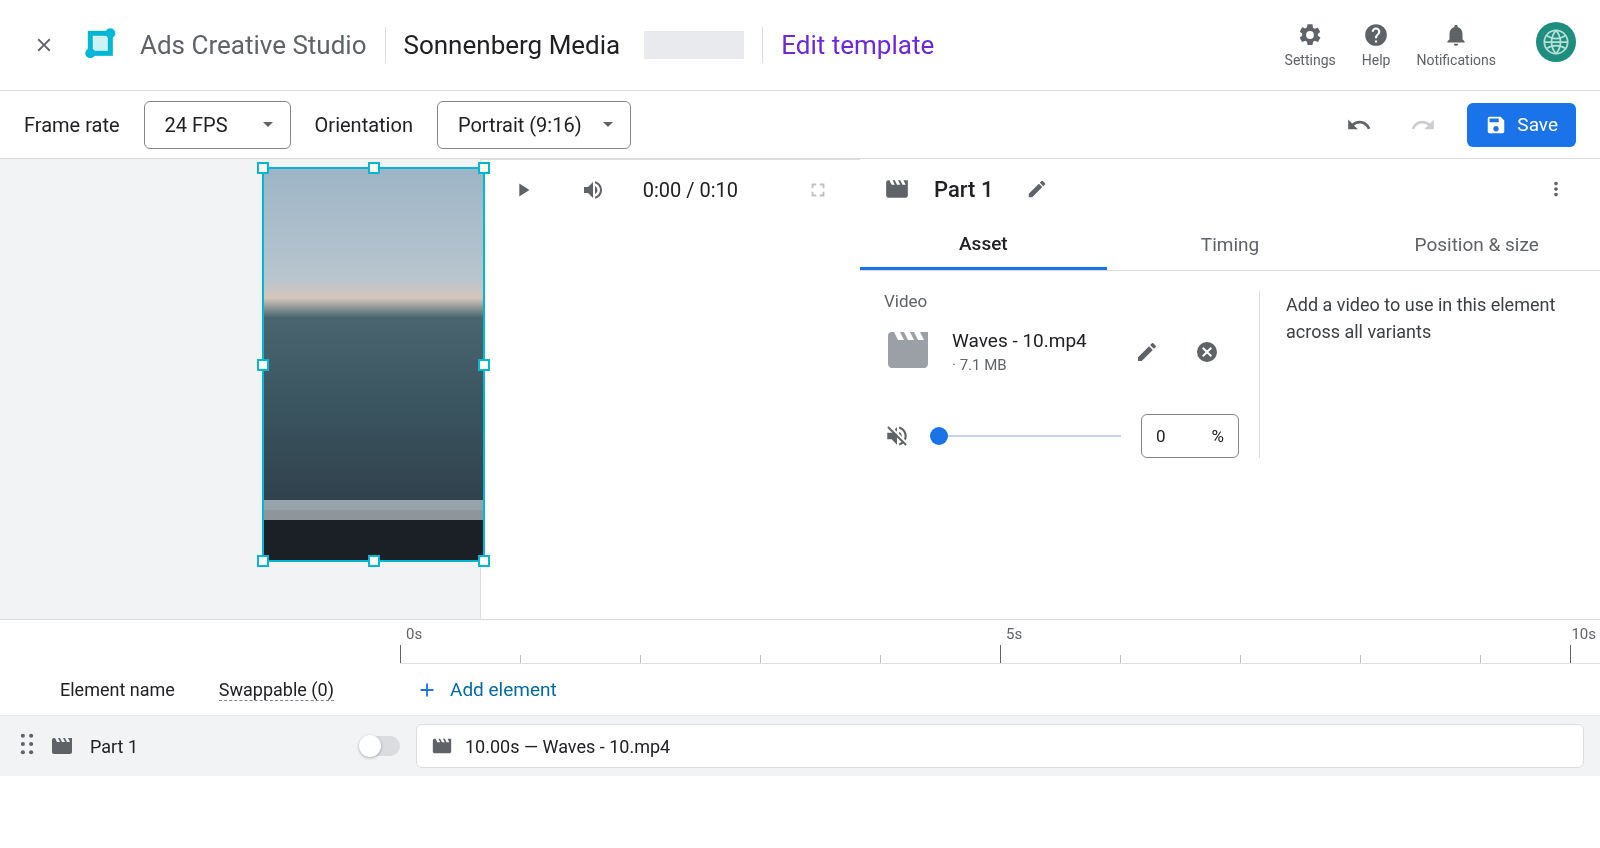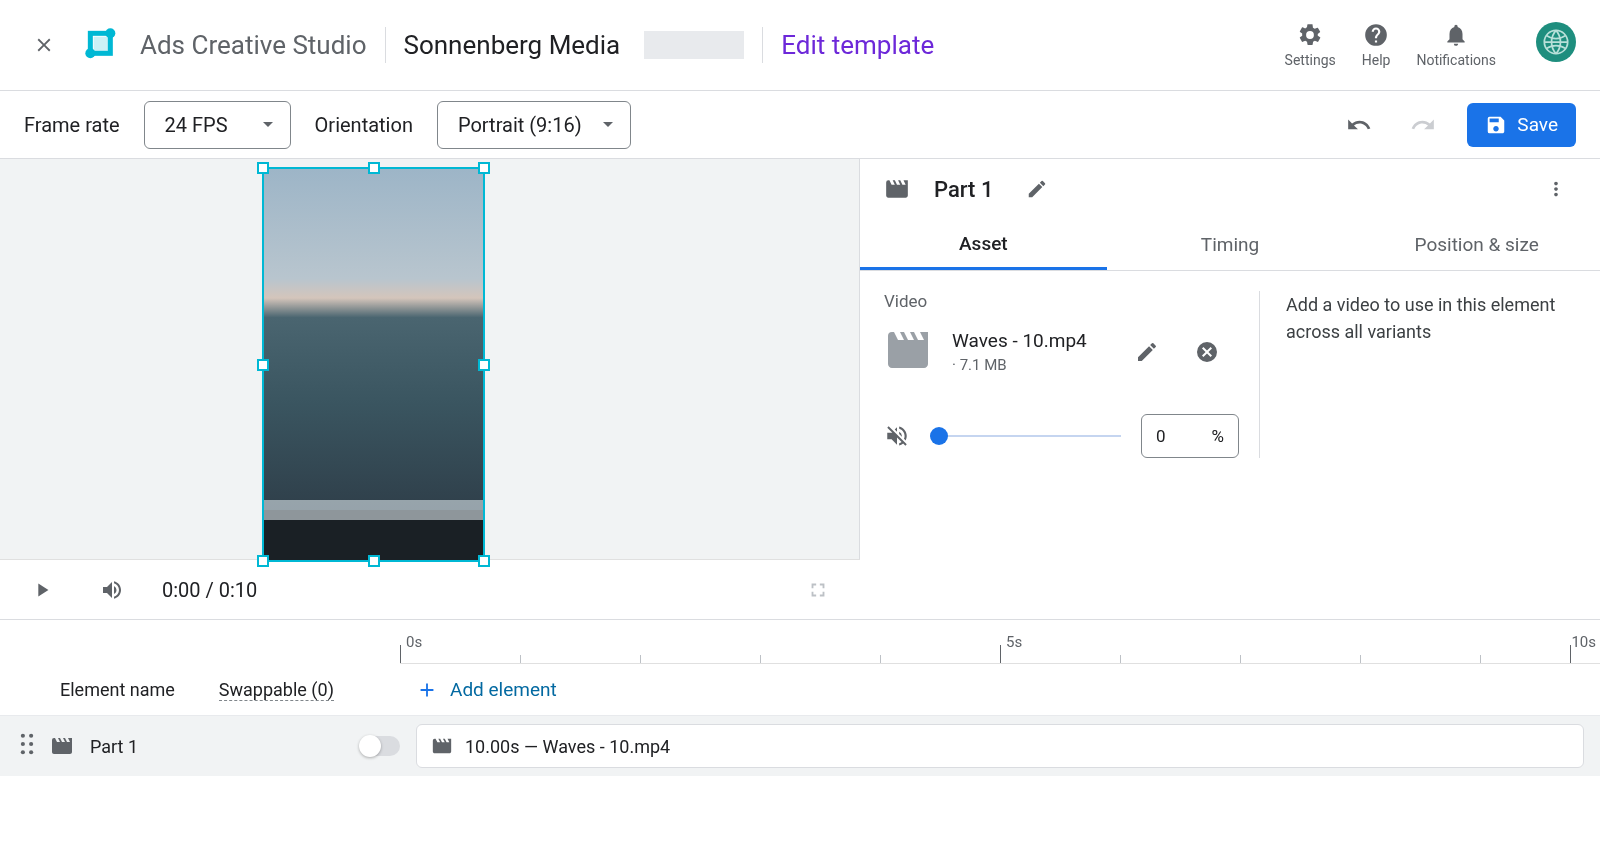--- a/index.html
+++ b/index.html
@@ -59,21 +59,21 @@
 .slider .knob { position: absolute; left: 0; top: -8px; width: 18px; height: 18px; border-radius: 50%; background: #1a73e8; }
 .vol-input { width: 98px; height: 44px; border: 1px solid #80868b; border-radius: 6px; display: flex; align-items: center; justify-content: space-between; padding: 0 14px; font-size: 17px; }
 .asset-right { width: 290px; font-size: 18px; color: #3c4043; line-height: 1.5; }
 
 .timeline { border-top: 1px solid #dadce0; }
 .ruler { height: 44px; display: flex; position: relative; }
 .ruler-spacer { width: 400px; }
 .ruler-track { flex: 1; position: relative; border-bottom: 1px solid #e0e0e0; }
 .rtick { position: absolute; bottom: 0; width: 1px; height: 8px; background: #bdc1c6; }
 .rtick.major { height: 18px; background: #5f6368; }
-.rtick-label { position: absolute; bottom: 12px; font-size: 15px; color: #5f6368; }
+.rtick-label { position: absolute; bottom: 20px; font-size: 15px; color: #5f6368; }
 .elem-header { height: 52px; display: flex; align-items: center; border-bottom: 1px solid #e8eaed; }
 .elem-left { width: 400px; display: flex; align-items: center; padding-left: 60px; gap: 44px; font-size: 18px; }
 .swappable { border-bottom: 1px dashed #80868b; }
 .add-elem { display: flex; align-items: center; gap: 12px; color: #0369a1; padding-left: 16px; font-size: 19px; cursor: pointer; }
 .track-row { height: 60px; display: flex; align-items: center; background: #f1f3f4; }
 .track-left { width: 400px; display: flex; align-items: center; padding-left: 20px; gap: 16px; }
 .drag-handle { color: #5f6368; cursor: grab; }
 .toggle { width: 40px; height: 20px; background: #dadce0; border-radius: 10px; position: relative; cursor: pointer; }
 .toggle::after { content:''; position: absolute; width: 22px; height: 22px; background: #fff; border-radius: 50%; top: -1px; left: -1px; box-shadow: 0 1px 3px rgba(0,0,0,0.3); }
 .track-clip { flex: 1; margin: 0 16px; height: 44px; border: 1px solid #dadce0; border-radius: 6px; background: #fff; display: flex; align-items: center; padding: 0 14px; gap: 12px; font-size: 18px; }
@@ -157,21 +157,21 @@
   </div>
   <div class="save-btn">
     <svg width="22" height="22" viewBox="0 0 24 24">
         <path fill="#fff" d="M17 3H5a2 2 0 00-2 2v14a2 2 0 002 2h14c1.1 0 2-.9 2-2V7l-4-4zm-5 16c-1.66 0-3-1.34-3-3s1.34-3 3-3 3 1.34 3 3-1.34 3-3 3zm3-10H5V5h10v4z"></path>
       </svg>
     <span>Save</span>
   </div>
 </div>
 
 <div class="main">
-  <div style="flex:1; display:flex; flex-direction:column;">
+  <div style="flex:1; display:flex; flex-direction:row;">
     <div class="canvas-area">
       <div class="canvas-frame">
         <div class="video-thumb"></div>
         <div class="handle tl"></div>
         <div class="handle tc"></div>
         <div class="handle tr"></div>
         <div class="handle ml"></div>
         <div class="handle mr"></div>
         <div class="handle bl"></div>
         <div class="handle bc"></div>

